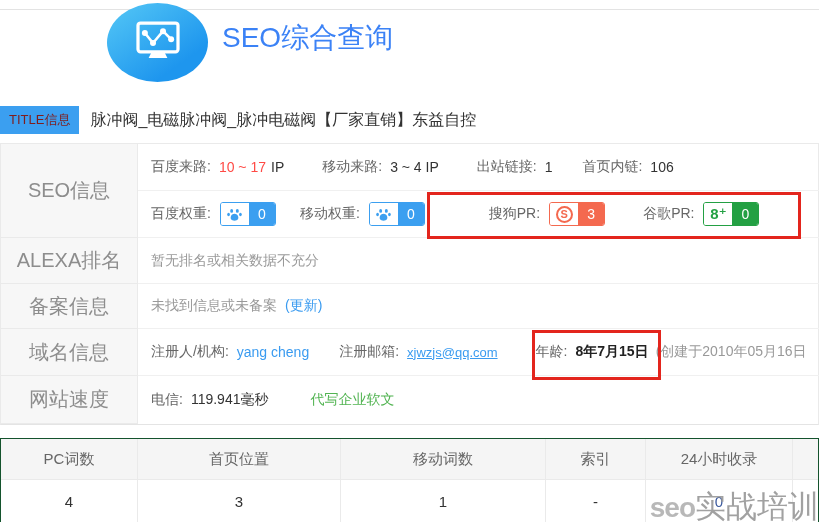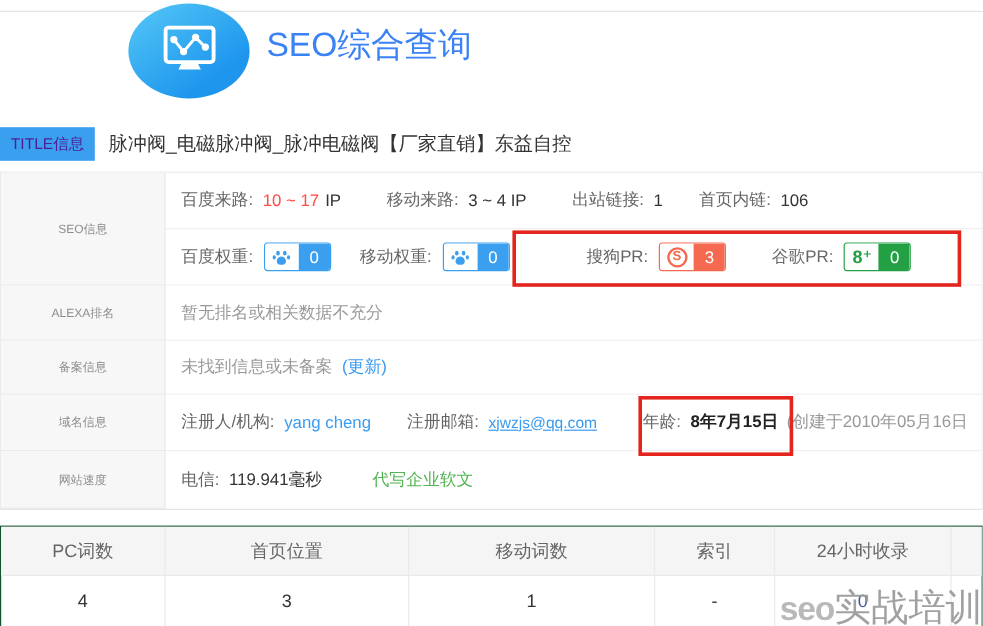--- a/index.html
+++ b/index.html
@@ -12,29 +12,29 @@
   .logo { position:absolute; left:107px; top:3px; width:101px; height:79px;
           border-radius:50%; background:linear-gradient(145deg,#55c8f6 0%,#1e96ee 75%);
           display:flex; align-items:center; justify-content:center; z-index:3; }
   .page-title { position:absolute; left:222px; top:19px; font-size:28px; color:#3b82f6; }
   .search-input { position:absolute; left:404px; top:11px; width:415px; height:46px;
           border:2px solid #2b9af3; outline:none; font-size:18px; color:#222;
           padding-left:16px; font-family:inherit; }
 
   
   .title-bar { position:absolute; left:0; top:106px; display:flex; align-items:center; }
-  .title-badge { background:#3b9ff0; color:#4c1d95; font-size:13px; padding:5px 9px; }
+  .title-badge { background:#3b9ff0; color:#7f1d1d; font-size:13px; padding:5px 9px; }
   .title-text { margin-left:11px; font-size:16px; color:#333; }
 
   
   .info-table { position:absolute; left:0; top:143px; width:819px;
           display:grid; grid-template-columns:137px 682px;
           grid-template-rows:47px 47px 46px 45px 47px 48px;
           border:1px solid #eaeaea; border-bottom:1px solid #e4e4e4; }
-  .lbl { background:#f7f7f7; color:#8d8d8d; font-size:10px;
+  .lbl { background:#f7f7f7; color:#8d8d8d; font-size:20px;
          display:flex; align-items:center; justify-content:center;
          border-right:1px solid #eaeaea; border-bottom:1px solid #eaeaea; }
   .lbl.span2 { grid-row:span 2; }
   .cnt { display:flex; align-items:center; padding-left:13px; font-size:14px;
          border-bottom:1px solid #f0f0f0; white-space:nowrap; overflow:hidden; }
   .info-table .lbl:last-of-type, .info-table .cnt:last-of-type { border-bottom:none; }
   .k { color:#666; }
   .v { color:#333; margin-left:8px; }
   .v-red { color:#ff4a45; margin-left:8px; }
   .unit { color:#333; margin-left:5px; }

